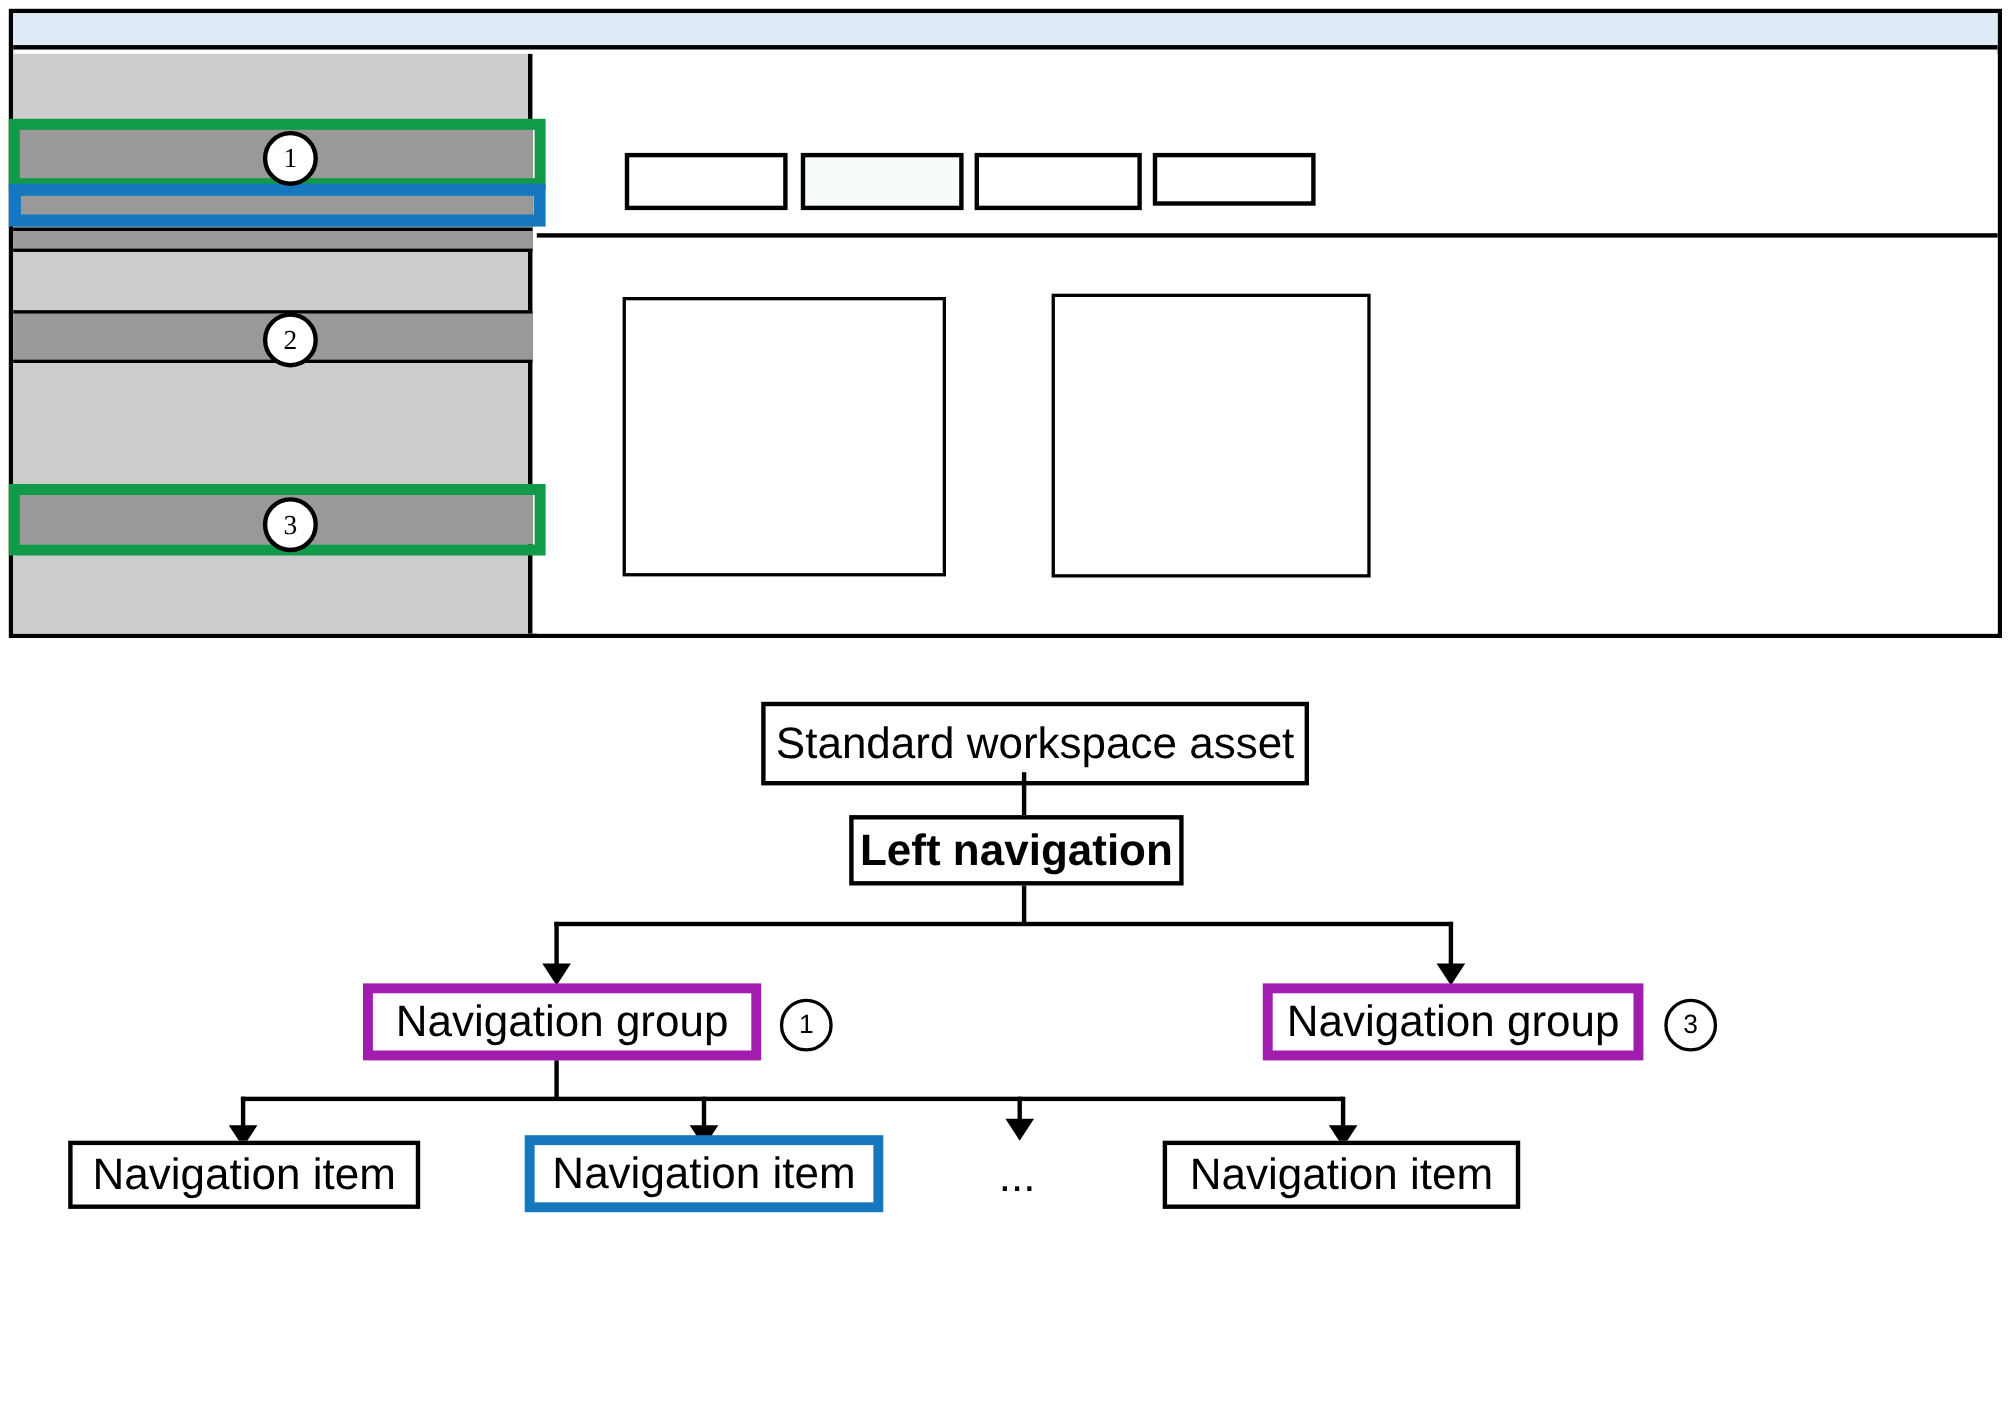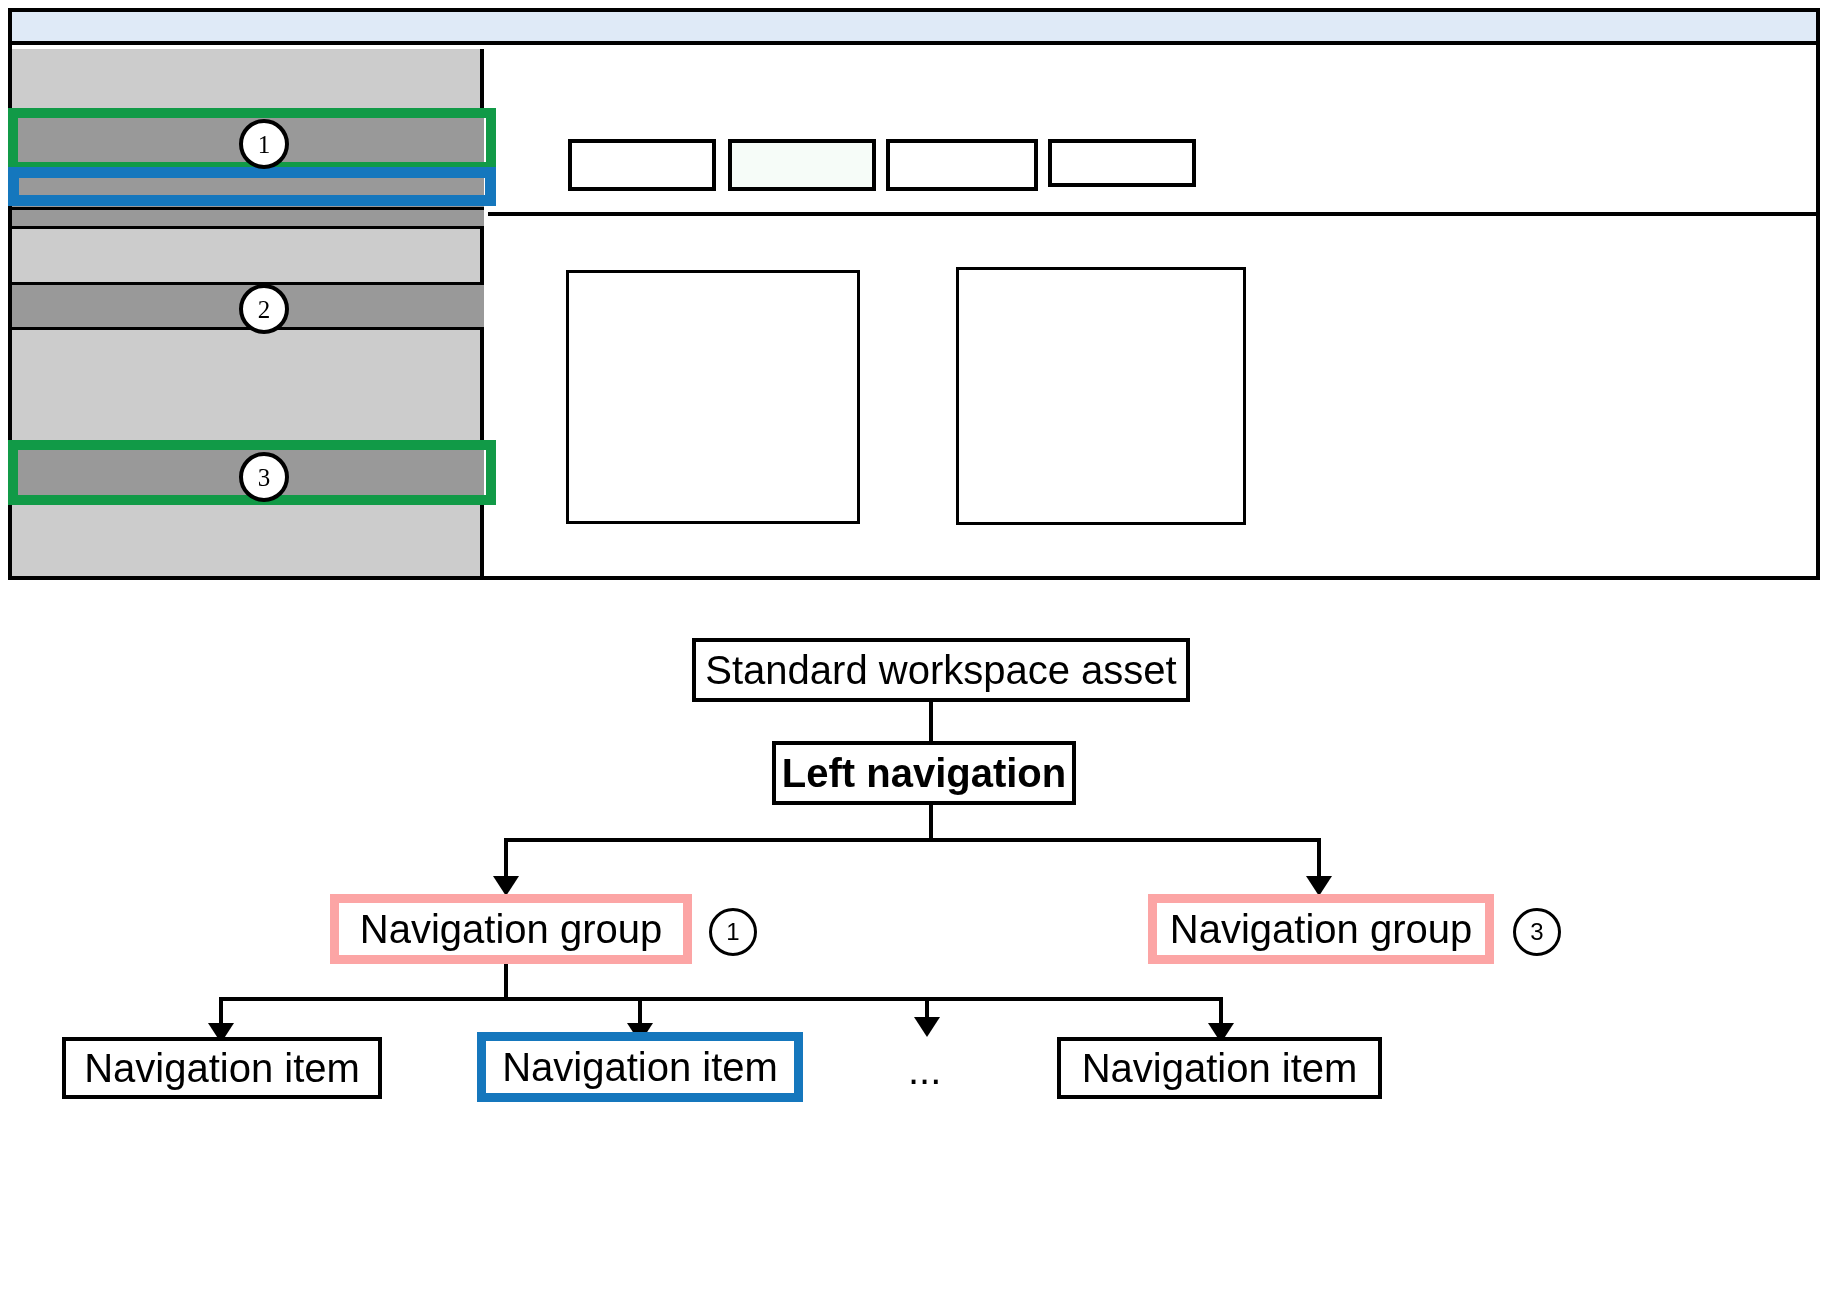--- a/index.html
+++ b/index.html
@@ -38,21 +38,21 @@
          display:flex;align-items:center;justify-content:center;
          font-size:25px;line-height:1;font-family:"Liberation Serif",serif;}
   .badge.thin{border-width:3px;font-family:"Liberation Sans",sans-serif;font-size:24px;}
 
   
   #tree{position:absolute;left:0;top:596px;width:1830px;height:695px;}
 
   .node{position:absolute;box-sizing:border-box;background:#fff;border:4px solid #000;
         display:flex;align-items:center;justify-content:center;
         font-size:40px;white-space:nowrap;padding:0 14px;}
-  .node.hl-green{border:0;background:#fca5a5;padding:9px;align-items:center;}
+  .node.hl-green{border:0;background:#a21caf;padding:9px;align-items:center;}
   .node.hl-blue{border:0;background:#1577bd;padding:9px;}
   .node.hl-green > .inner,
   .node.hl-blue  > .inner{background:#fff;width:100%;height:100%;
         display:flex;align-items:center;justify-content:center;padding:0 14px;box-sizing:border-box;}
 
   .vline{position:absolute;width:4px;background:#000;}
   .hline{position:absolute;height:4px;background:#000;}
   .arrow{position:absolute;width:0;height:0;
          border-left:13px solid transparent;border-right:13px solid transparent;
          border-top:20px solid #000;}
@@ -94,21 +94,21 @@
   <div class="ring blue" style="left:-4px;top:155px;width:488px;height:39px;"></div>
   <div class="ring green" style="left:-4px;top:428px;width:488px;height:65px;"></div>
 
   <div class="badge" style="left:227px;top:107px;">1</div>
   <div class="badge" style="left:227px;top:272px;">2</div>
   <div class="badge" style="left:227px;top:440px;">3</div>
 </div>
 
 <div id="tree">
 
-  <div class="node" style="left:692px;top:42px;width:498px;height:64px;">
+  <div class="node" style="left:692px;top:42px;width:498px;height:76px;">
     <span>Standard workspace asset</span>
   </div>
   <div class="vline" style="left:929px;top:106px;height:39px;"></div>
 
   <div class="node" style="left:772px;top:145px;width:304px;height:64px;font-weight:bold;">
     <span>Left navigation</span>
   </div>
   <div class="vline" style="left:929px;top:209px;height:35px;"></div>
 
   <div class="hline" style="left:504px;top:242px;width:817px;"></div>

